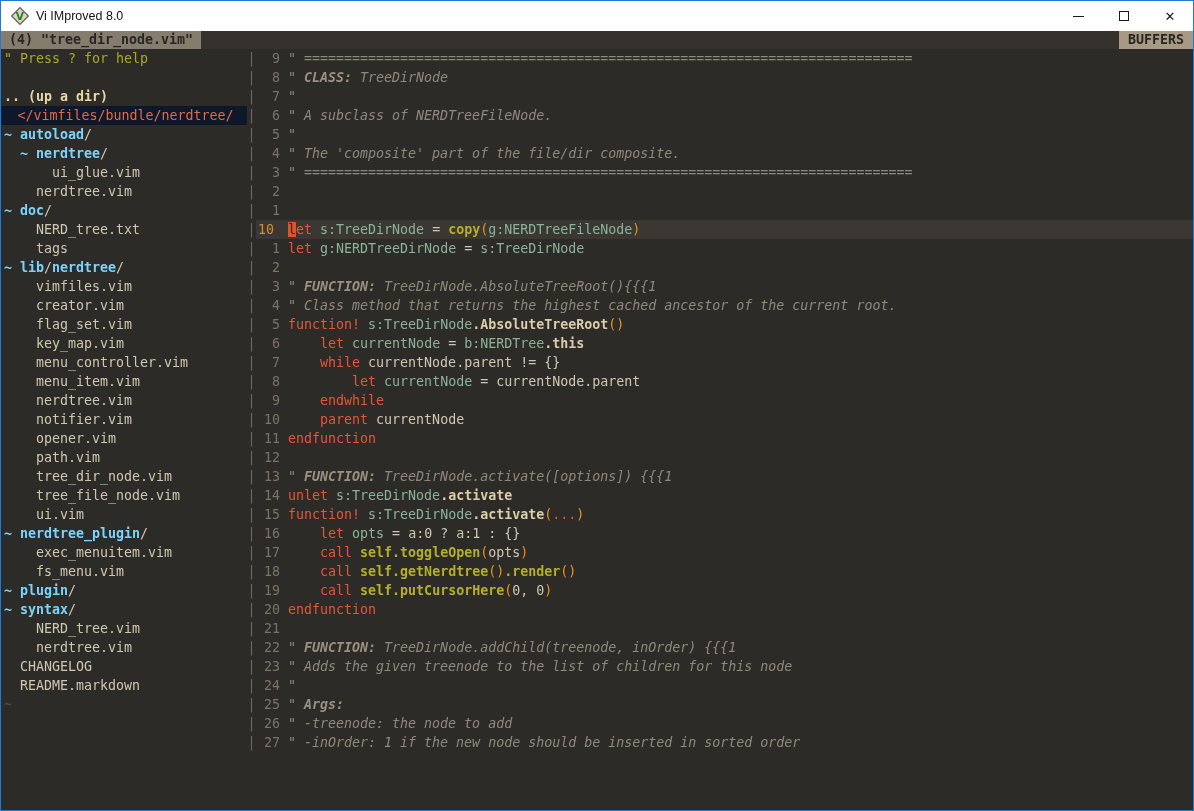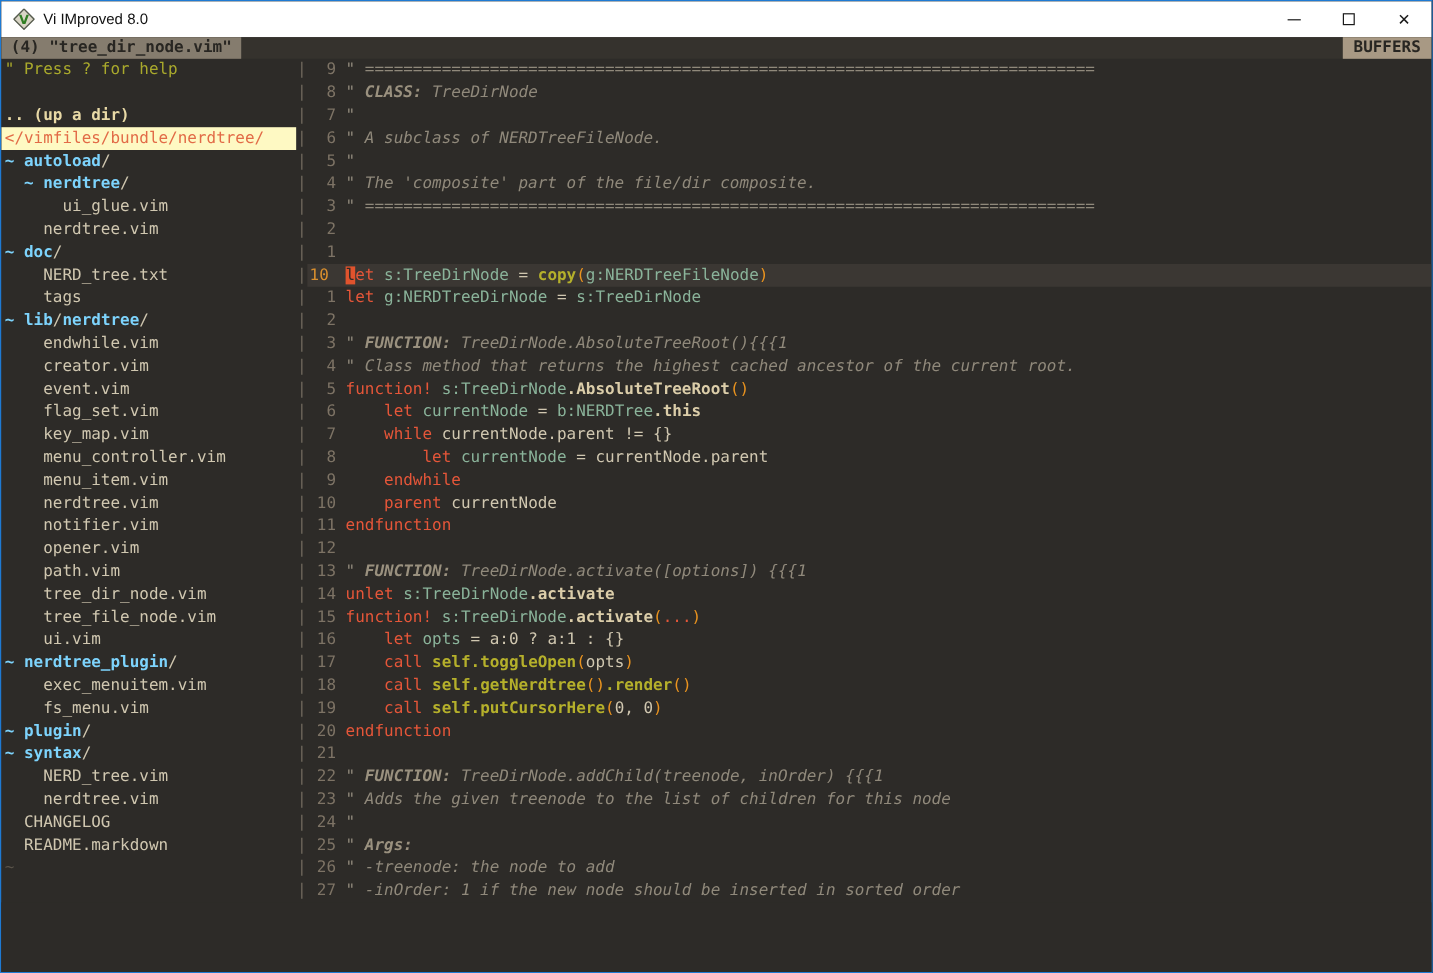--- a/index.html
+++ b/index.html
@@ -22,21 +22,21 @@
              line-height:18px; white-space:pre; }
   .tab { background:#857c6e; color:#282622; font-weight:bold; padding:0 8px; }
   .tab-fill { flex:1; }
   .buffers { background:#a89984; color:#282622; font-weight:bold; padding:0 9px; }
   
   .main { flex:0 0 703px; display:flex; overflow:hidden; }
   .sidebar { flex:0 0 246px; padding-left:3px; overflow:hidden; }
   .divider { flex:0 0 9px; color:#6e675c; text-align:center; overflow:hidden; }
   .editor { flex:1; overflow:hidden; }
   .row { height:19px; line-height:19px; font-size:13.3px; white-space:pre; }
-  .rootline { background:#fef9c3; margin-left:-3px; padding-left:3px; }
+  .rootline { background:#0f172a; margin-left:-3px; padding-left:3px;text-align:center; }
   .erow { display:flex; }
   .curline { background:#3b3733; }
   .lnum { flex:0 0 24px; text-align:right; color:#7d7365; }
   .lnum-cur { text-align:left; padding-left:2px; color:#d98f2e; }
   .ltext { padding-left:8px; }
   
   .t-k { color:#e55639; }
   .t-i { color:#8ab39a; }
   .t-f { color:#b5b02b; font-weight:bold;text-align:center; }
   .t-m { color:#dbcda9; font-weight:bold; }
@@ -101,23 +101,22 @@
         <div class="row"><span class="t-u">.. (up a dir)</span></div>
         <div class="row rootline"><span class="t-r">&lt;/vimfiles/bundle/nerdtree/</span></div>
         <div class="row"><span class="t-d">~ autoload</span><span class="t-s">/</span></div>
         <div class="row"><span class="t-s">  </span><span class="t-d">~ nerdtree</span><span class="t-s">/</span></div>
         <div class="row"><span class="t-tf">      ui_glue.vim</span></div>
         <div class="row"><span class="t-tf">    nerdtree.vim</span></div>
         <div class="row"><span class="t-d">~ doc</span><span class="t-s">/</span></div>
         <div class="row"><span class="t-tf">    NERD_tree.txt</span></div>
         <div class="row"><span class="t-tf">    tags</span></div>
         <div class="row"><span class="t-d">~ lib</span><span class="t-s">/</span><span class="t-d">nerdtree</span><span class="t-s">/</span></div>
-        <div class="row"><span class="t-tf">    endwhile.vim</span></div>
+        <div class="row"><span class="t-tf">    vimfiles.vim</span></div>
         <div class="row"><span class="t-tf">    creator.vim</span></div>
-        <div class="row"><span class="t-tf">    event.vim</span></div>
         <div class="row"><span class="t-tf">    flag_set.vim</span></div>
         <div class="row"><span class="t-tf">    key_map.vim</span></div>
         <div class="row"><span class="t-tf">    menu_controller.vim</span></div>
         <div class="row"><span class="t-tf">    menu_item.vim</span></div>
         <div class="row"><span class="t-tf">    nerdtree.vim</span></div>
         <div class="row"><span class="t-tf">    notifier.vim</span></div>
         <div class="row"><span class="t-tf">    opener.vim</span></div>
         <div class="row"><span class="t-tf">    path.vim</span></div>
         <div class="row"><span class="t-tf">    tree_dir_node.vim</span></div>
         <div class="row"><span class="t-tf">    tree_file_node.vim</span></div>

